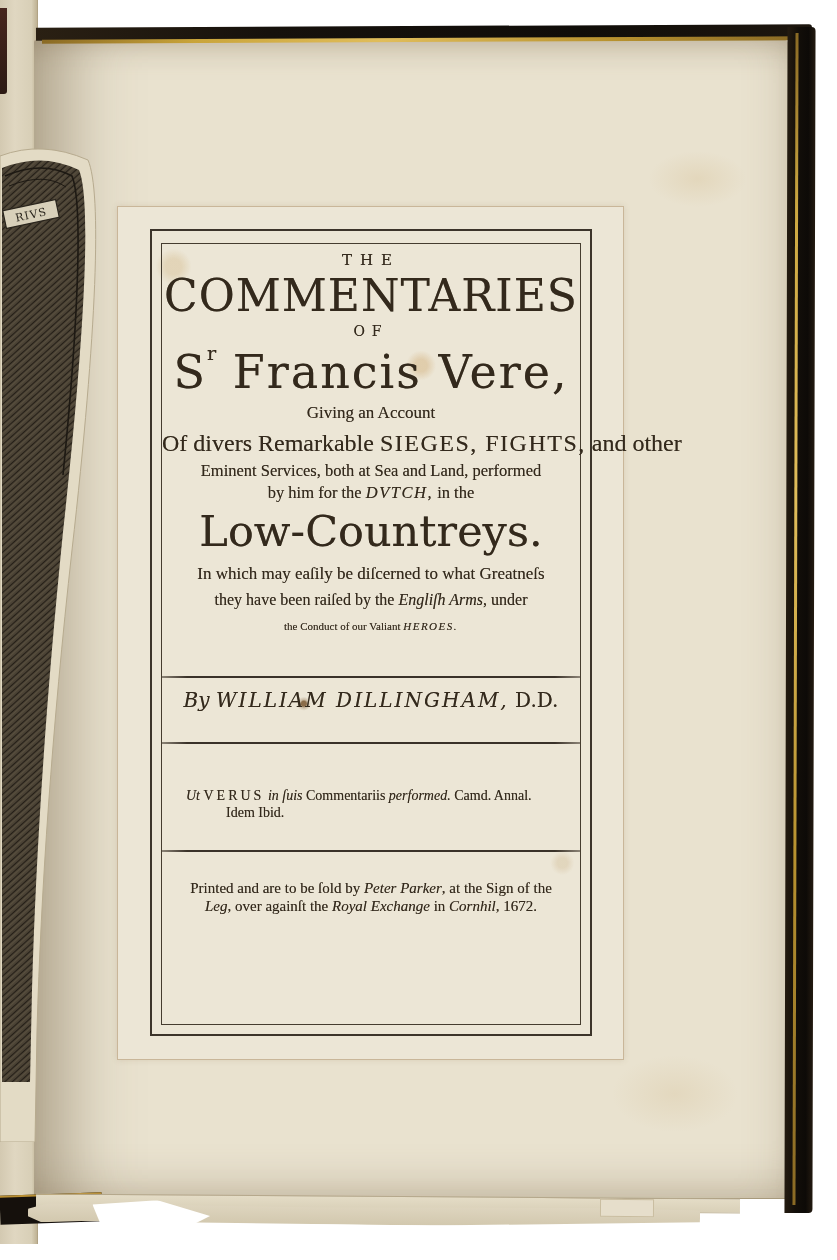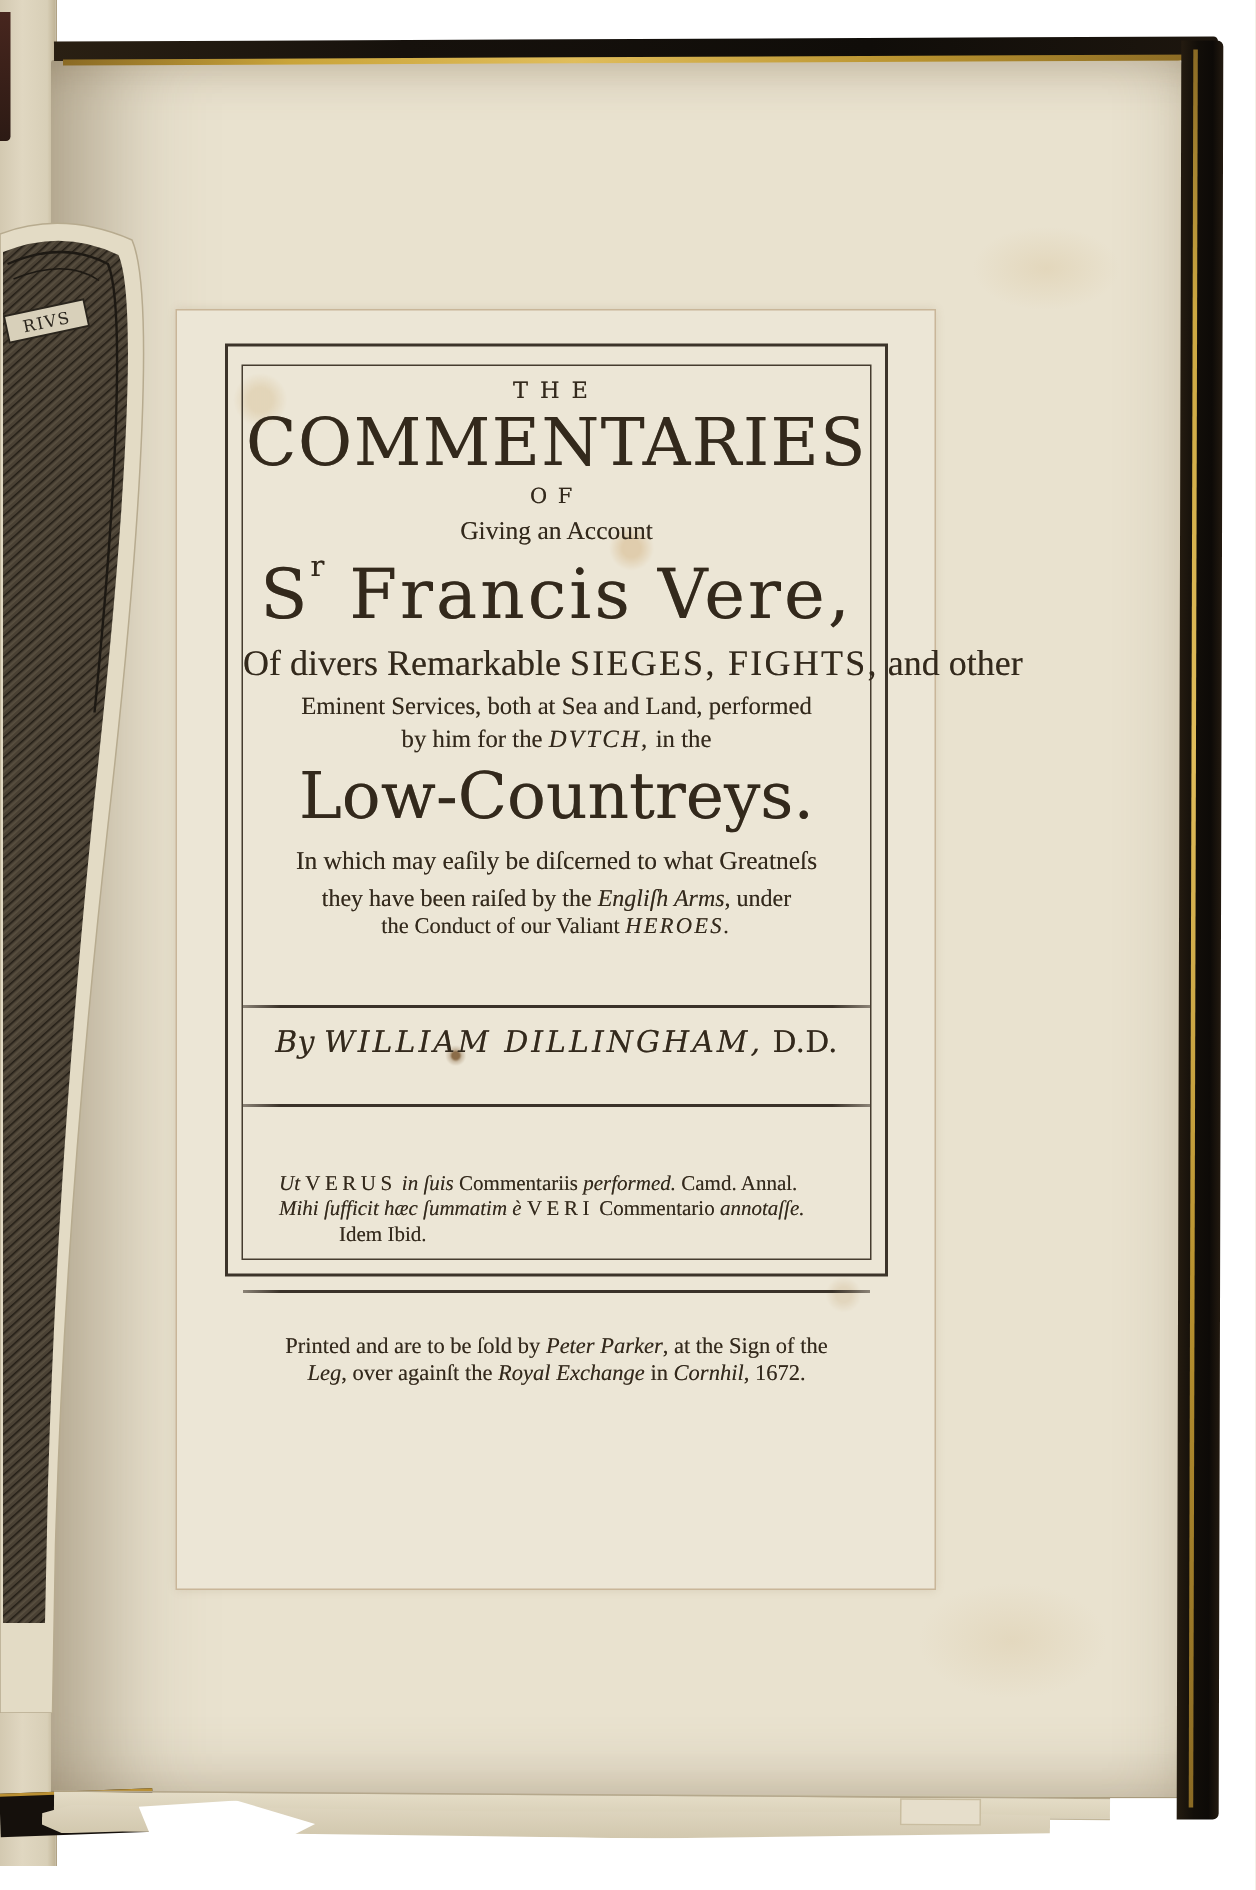--- a/index.html
+++ b/index.html
@@ -69,21 +69,21 @@
     background:
       radial-gradient(circle at 36.8% 58.3%, rgba(122,87,48,.85) 0 2.5px, rgba(122,87,48,.3) 4px, transparent 7px),
       radial-gradient(circle at 60% 18.6%, rgba(196,147,77,.3) 0 6px, transparent 15px),
       radial-gradient(circle at 11% 7%, rgba(198,162,98,.25) 0 8px, transparent 18px),
       radial-gradient(circle at 88% 77%, rgba(180,140,80,.18) 0 5px, transparent 12px),
       #ece6d6;
     border:1px solid rgba(166,134,92,.5);
     box-shadow:0 0 6px rgba(140,115,80,.18);
   }
   .print-box{
-    position:absolute;left:150px;top:229px;width:442px;height:622px;z-index:4;
+    position:absolute;left:150px;top:229px;width:442px;height:807px;z-index:4;
     box-sizing:border-box;border:2.5px solid #3c342a;
   }
   .inner-box{
     position:absolute;left:9px;right:9px;top:12px;bottom:9px;
     box-sizing:border-box;border:1.5px solid #453c2f;
     text-align:center;overflow:visible;
   }
   .line{white-space:nowrap;line-height:1.2;text-shadow:0 0 .4px rgba(51,41,28,.55);}
   .rule{height:2px;background:linear-gradient(90deg,rgba(60,50,40,.55),#3a3229 6%,#3a3229 94%,rgba(60,50,40,.55));margin:0;}
   .disp{font-family:"DejaVu Serif",serif;}
@@ -94,21 +94,21 @@
   .t-of{font-size:14px;margin-top:3px;}
   .t-auth{font-size:46px;letter-spacing:2px;margin-top:3px;line-height:1.18;}
   .t-auth sup{font-size:0.42em;vertical-align:28px;letter-spacing:0;}
   .t-acct{font-size:17px;margin-top:4px;}
   .t-sub2{font-size:24px;margin-top:5px;}
   .t-sub3{font-size:16.5px;margin-top:3px;}
   .t-sub4{font-size:16.5px;margin-top:3px;}
   .t-low{font-size:43px;margin-top:5px;line-height:1.1;text-align:center;}
   .t-bl1{font-size:17px;margin-top:9px;}
   .t-bl2{font-size:16px;margin-top:5px;}
-  .t-bl3{font-size:15px;margin-top:0;}
+  .t-bl3{font-size:11px;margin-top:11px;}
   .r1{margin-top:43px;} .r2{margin-top:30px;} .r3{margin-top:28px;}
   .t-pub{font-size:14px;margin-top:21px;}
   .t-by{font-size:20px;margin-top:10px;font-family:"DejaVu Serif",serif;}
   .t-by .caps{letter-spacing:2px;}
   .epi{margin-top:44px;text-align:left;padding-left:24px;font-size:14px;line-height:1.5;}
   .epi .ind{padding-left:40px;}
   .epi .caps{letter-spacing:3px;font-style:normal;}
   .t-city{font-size:15px;margin-top:21px;letter-spacing:5px;}
   .t-imp{font-size:15px;margin-top:27px;line-height:1.45;}
   .caps-sp{letter-spacing:1.5px;}
@@ -156,23 +156,23 @@
 
   <div class="print-box">
     <div class="inner-box">
 
       <div class="line disp t-the sp1">THE</div>
 
       <div class="line disp t-comm">COMMENTARIES</div>
 
       <div class="line disp t-of sp2">OF</div>
 
+      <div class="line disp t-auth"><span>S</span><sup>r</sup><span> Francis Vere,</span></div>
+
       <div class="line t-acct">Giving an Account</div>
-
-      <div class="line disp t-auth"><span>S</span><sup>r</sup><span> Francis Vere,</span></div>
 
       <div class="line t-sub2"><span>Of divers Remarkable </span><span class="caps-sp">SIEGES, FIGHTS,</span><span> and other</span></div>
 
       <div class="line t-sub3">Eminent Services, both at Sea and Land, performed</div>
 
       <div class="line t-sub4"><span>by him for the </span><span class="it caps-sp">DVTCH,</span><span> in the</span></div>
 
       <div class="line disp t-low">Low-Countreys.</div>
 
       <div class="line t-bl1">In which may eaſily be diſcerned to what Greatneſs</div>
@@ -183,21 +183,20 @@
 
       <div class="rule r1"></div>
 
 
       <div class="line t-by"><span class="it">By </span><span class="it caps">WILLIAM DILLINGHAM,</span><span> D.D.</span></div>
 
       <div class="rule r2"></div>
 
       <div class="epi">
         <div class="line"><span class="it">Ut </span><span class="caps">VERUS</span><span class="it"> in ſuis </span><span>Commentariis </span><span class="it">performed.</span><span> Camd. Annal.</span></div>
-        <div class="line"><span class="it">Mihi ſufficit hæc ſummatim è </span><span class="caps">VERI</span><span> Commentario </span><span class="it">annotaſſe.</span></div>
         <div class="line ind">Idem Ibid.</div>
       </div>
 
       <div class="rule r3"></div>
 
 
       <div class="t-imp">
         <div class="line"><span>Printed and are to be ſold by </span><span class="it">Peter Parker</span><span>, at the Sign of the</span></div>
         <div class="line"><span class="it">Leg</span><span>, over againſt the </span><span class="it">Royal Exchange</span><span> in </span><span class="it">Cornhil</span><span>, 1672.</span></div>
       </div>

